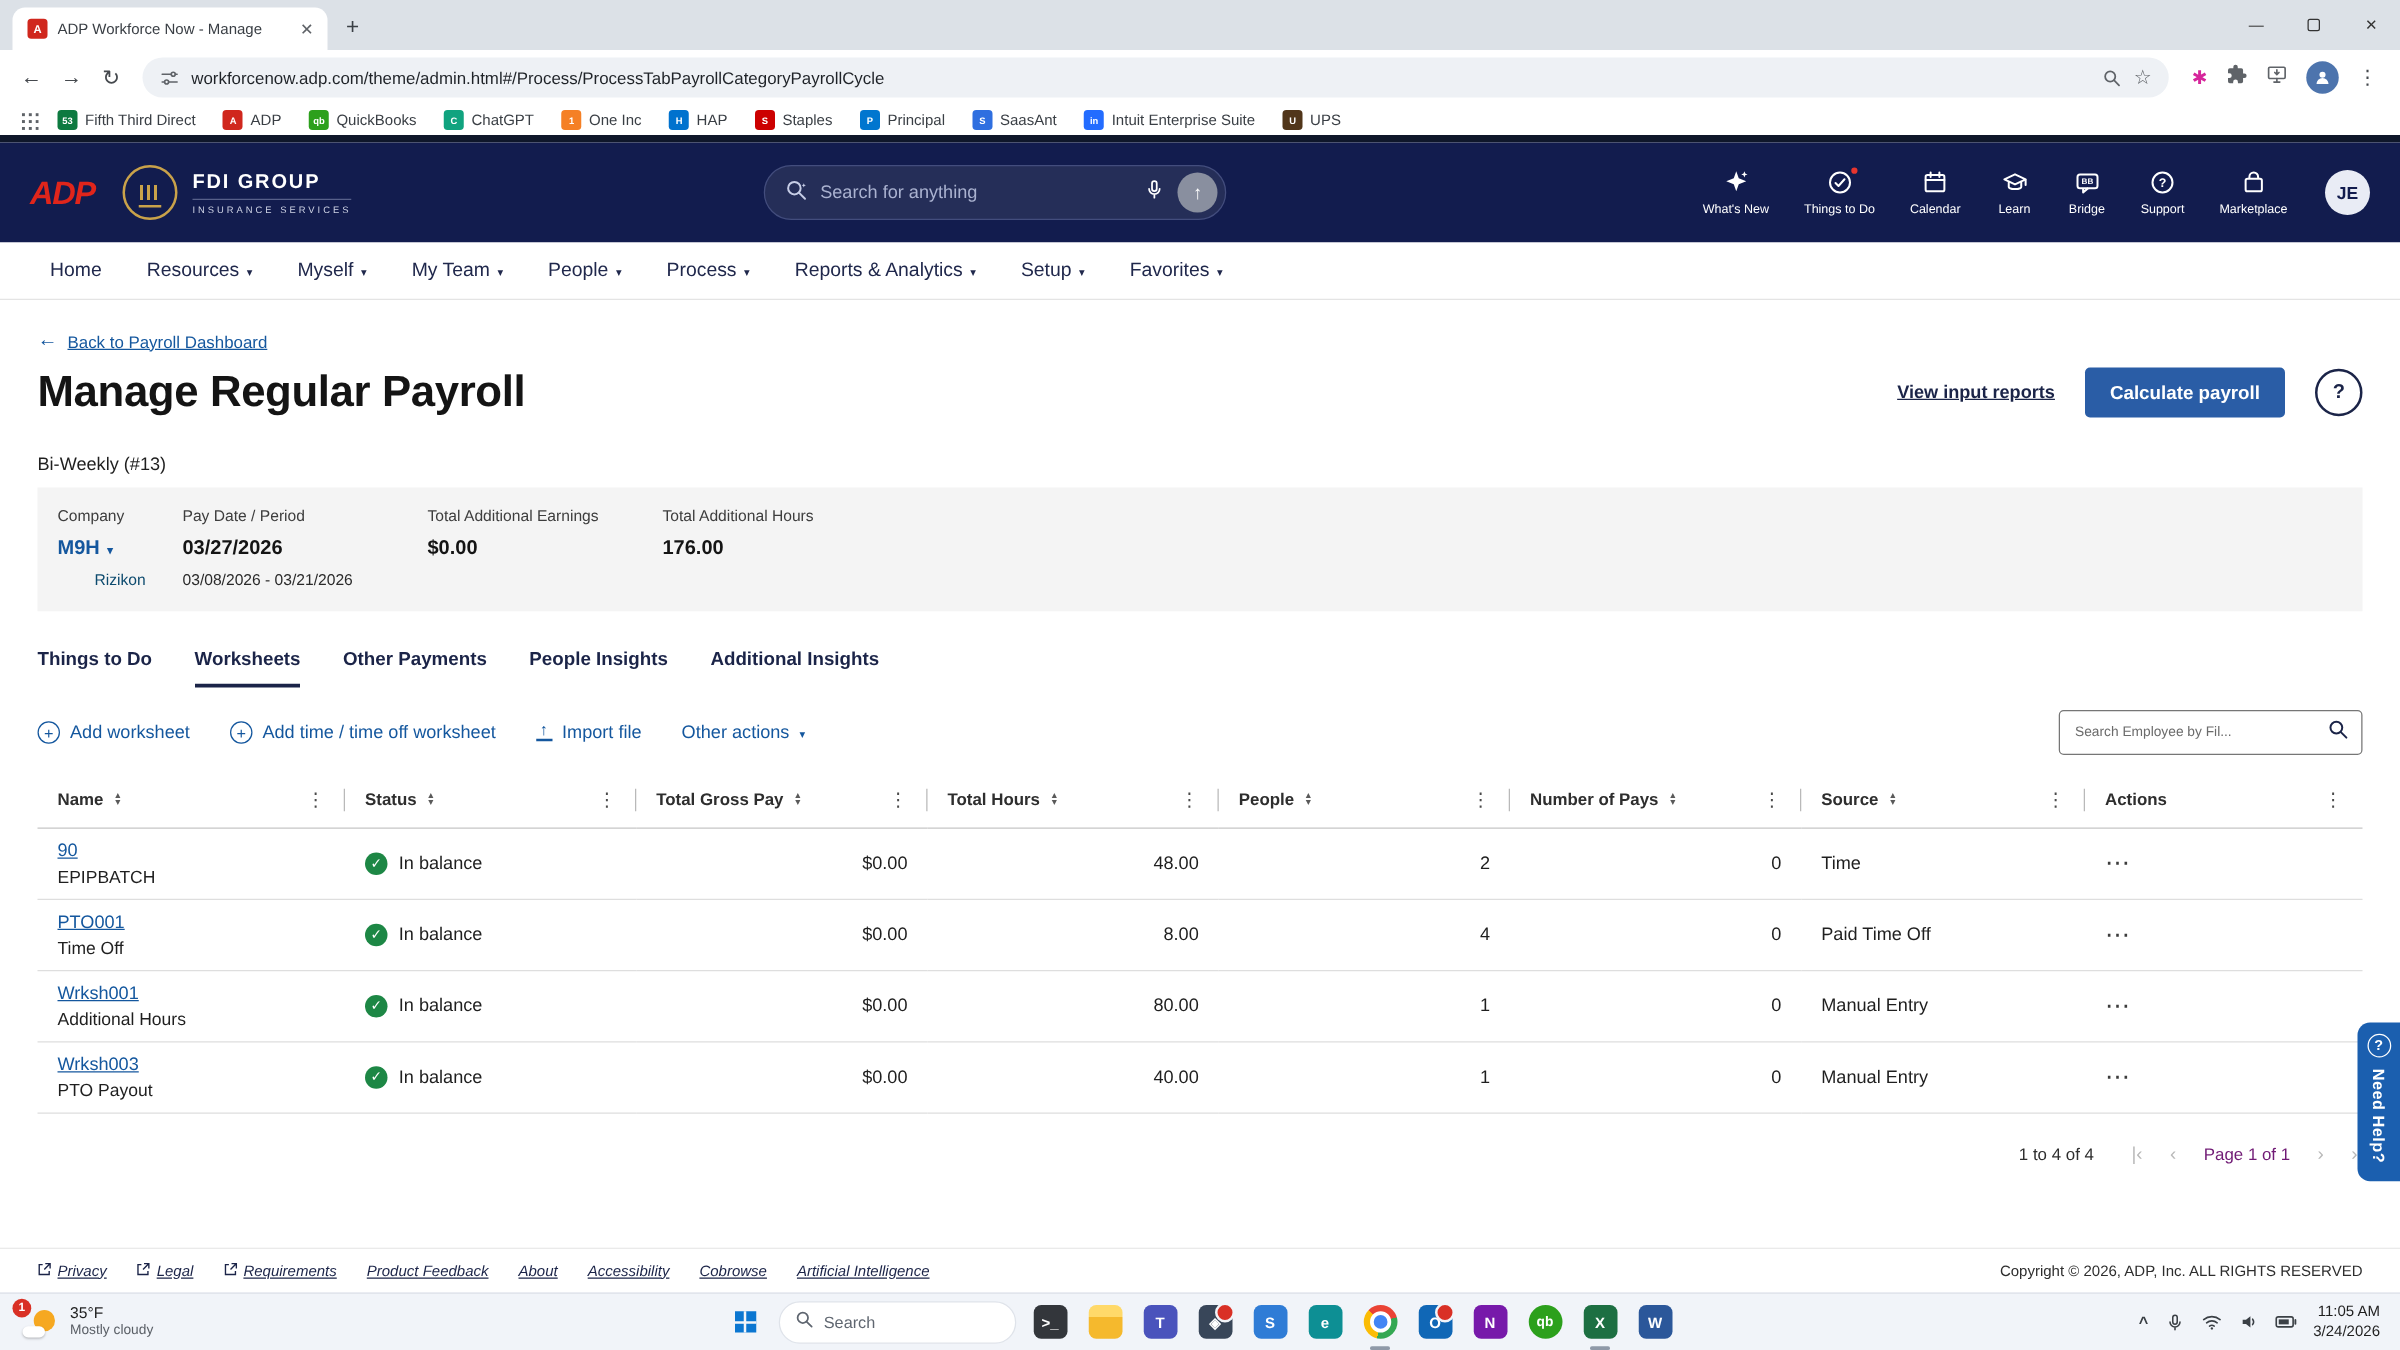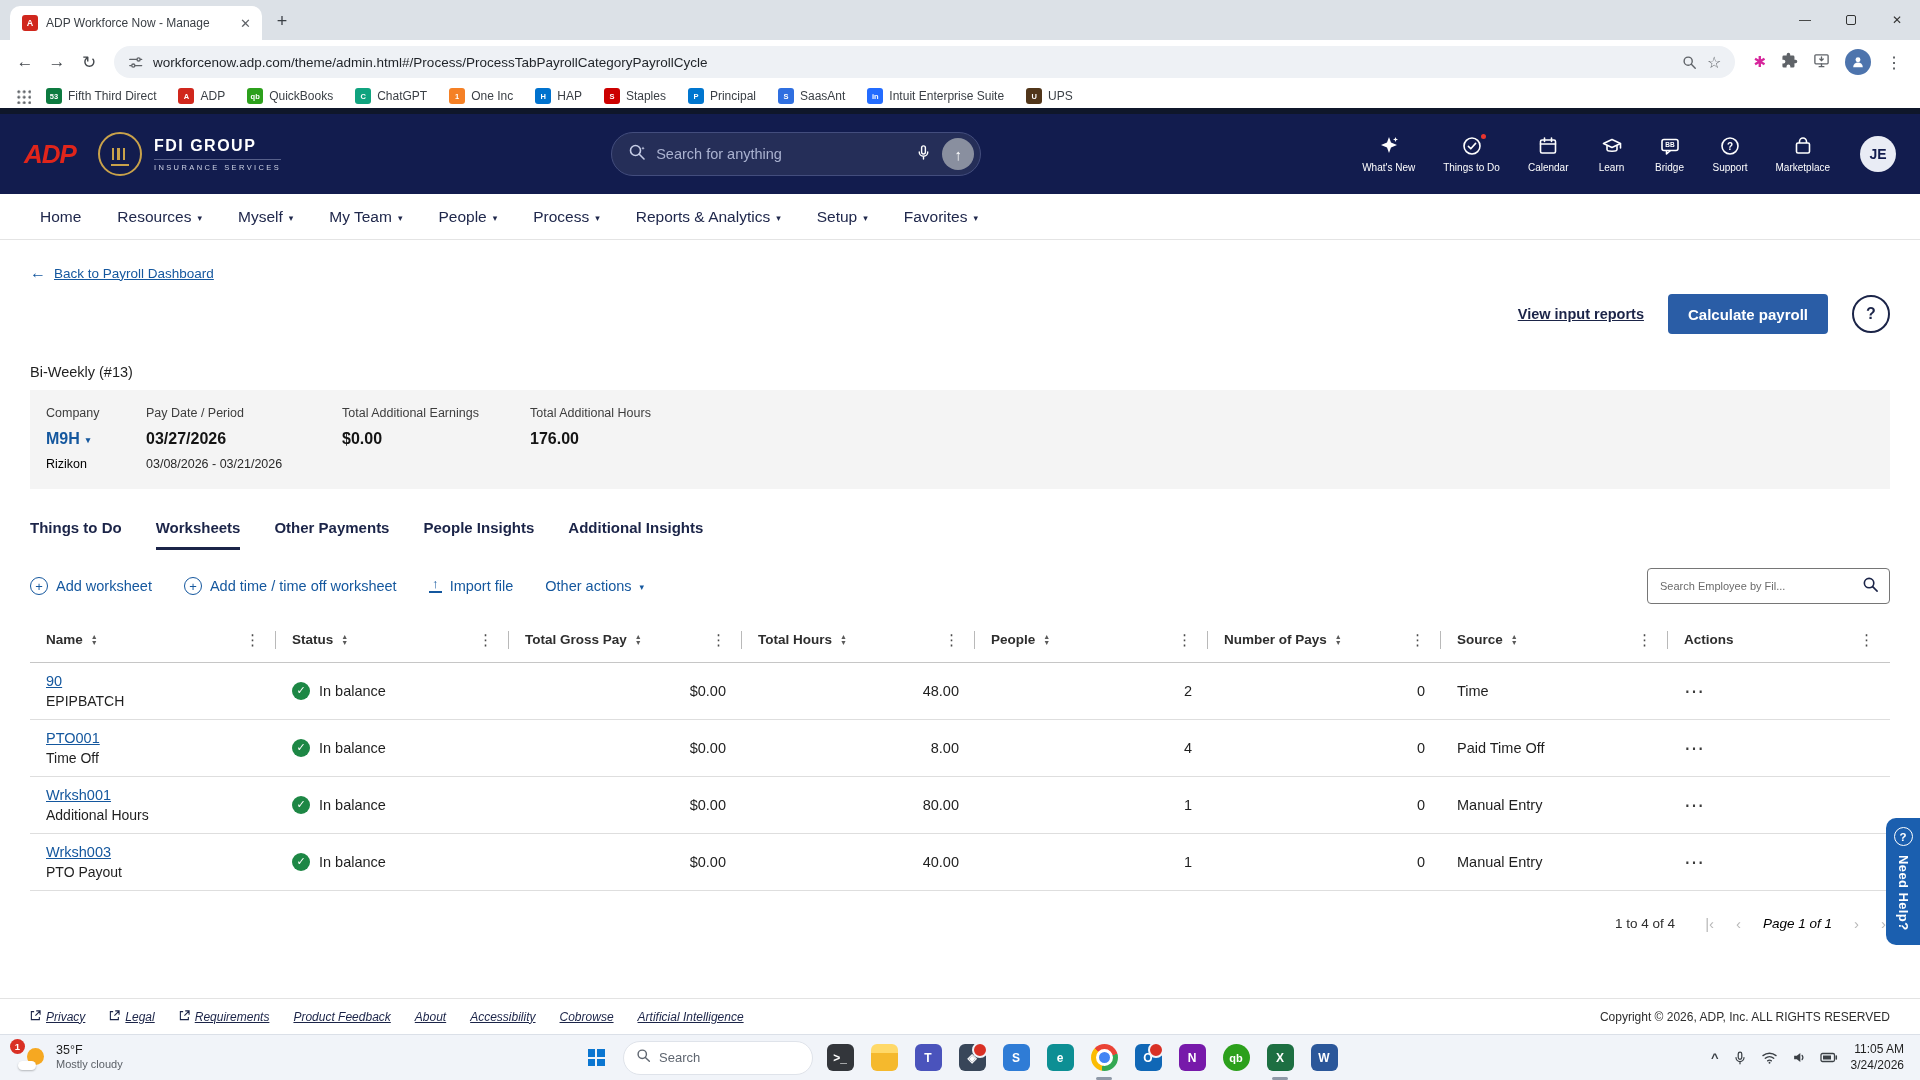--- a/index.html
+++ b/index.html
@@ -73,21 +73,21 @@
   .calc-btn { height:40px; padding:0 20px; border:none; border-radius:4px; background:#2a5da6; color:#fff; font-size:15px; font-weight:bold; font-family:inherit; cursor:pointer; }
   .help-btn { width:38px; height:38px; border-radius:50%; border:2px solid #1b2448; background:#fff; color:#1b2448; font-size:16px; font-weight:bold; display:flex; align-items:center; justify-content:center; }
   .schedule { margin-top:30px; font-size:14.5px; color:#1f1f1f; }
 
   .info-strip { margin-top:10px; background:#f4f4f4; display:flex; padding:16px 16px 18px; }
   .info-col1 { width:100px; } .info-col2 { width:196px; } .info-col3 { width:188px; }
   .info-label { font-size:12.5px; color:#3d3d3d; }
   .info-value { margin-top:10px; font-size:16px; font-weight:bold; color:#141414; display:flex; align-items:center; gap:6px; }
   .company .info-value { color:#14579e; cursor:pointer; }
   .company-caret { font-size:9px; margin-top:2px; }
-  .company-sub { margin-top:9px; font-size:12.5px; color:#000000; cursor:pointer; }
+  .company-sub { margin-top:9px; font-size:12.5px; color:#0c4a6e; cursor:pointer;text-align:center; }
   .pay-period { margin-top:9px; font-size:12.5px; color:#2a2a2a; }
 
   .tabs { margin-top:30px; display:flex; gap:34px; }
   .tab-item { font-size:15px; font-weight:bold; color:#1b2448; padding-bottom:11px; cursor:pointer; }
   .tabs div:nth-of-type(2) { border-bottom:3px solid #1b2448; }
 
   .ws-toolbar { margin-top:18px; display:flex; align-items:center; gap:32px; }
   .tb-action { display:flex; align-items:center; gap:8px; color:#14579e; font-size:14.5px; cursor:pointer; }
   .plus-ico { width:18px; height:18px; border:1.5px solid #14579e; border-radius:50%; display:flex; align-items:center; justify-content:center; font-size:13px; line-height:1; }
   .up-ico { display:flex; flex-direction:column; align-items:center; }
@@ -110,21 +110,21 @@
   .num { text-align:right; }
   .name-link { color:#14579e; text-decoration:underline; cursor:pointer; }
   .name-sub { margin-top:4px; font-size:14px; color:#1f1f1f; }
   .status-wrap { display:flex; align-items:center; gap:9px; }
   .check-ico { width:18px; height:18px; border-radius:50%; background:#1d8745; color:#fff; font-size:11px; display:flex; align-items:center; justify-content:center; flex:0 0 auto; }
   .row-kebab { font-size:20px; color:#3c3c3c; letter-spacing:1px; cursor:pointer; }
 
   .pagination { margin-top:24px; display:flex; align-items:center; justify-content:flex-end; gap:30px; font-size:13.5px; color:#2e2e2e; }
   .pg-ctrl { display:flex; align-items:center; gap:22px; color:#b9b9b9; }
   .pg-ico { font-size:15px; cursor:default; }
-  .pg-label { color:#000000;font-style:italic; }
+  .pg-label { color:#701a75; }
 
   .need-help { position:absolute; right:0; top:818px; width:34px; background:#1b5faf; border-radius:10px 0 0 10px; display:flex; flex-direction:column; align-items:center; padding:9px 0 14px; gap:9px; color:#fff; z-index:5; cursor:pointer; }
   .nh-q { width:19px; height:19px; border:1.5px solid #fff; border-radius:50%; font-size:11.5px; font-weight:bold; display:flex; align-items:center; justify-content:center; }
   .nh-text { writing-mode:vertical-rl; font-size:13px; font-weight:bold; letter-spacing:.4px; }
 
   
   .footer { height:36px; border-top:1px solid #e3e3e3; display:flex; align-items:center; padding:0 30px; flex:0 0 auto; background:#fff; }
   .f-links { display:flex; align-items:center; gap:24px;font-style:italic; }
   .f-link { display:flex; align-items:center; gap:5px; font-size:12px; color:#1b2448; text-decoration:underline; cursor:pointer; }
   .f-links a:nth-of-type(n+4) .ext-ico { display:none; }
@@ -422,20 +422,21 @@
   </div>
 
   <div class="content">
 
     <div class="back-row">
       <span class="back-arrow">←</span>
       <a class="back-link">Back to Payroll Dashboard</a>
     </div>
 
     <div class="title-row">
+      <h1 class="page-title">Manage Regular Payroll</h1>
       <div class="title-actions">
         <a class="view-reports">View input reports</a>
         <button class="calc-btn">Calculate payroll</button>
         <span class="help-btn">?</span>
       </div>
     </div>
 
     <div class="schedule">Bi-Weekly (#13)</div>
 
     <div class="info-strip">

